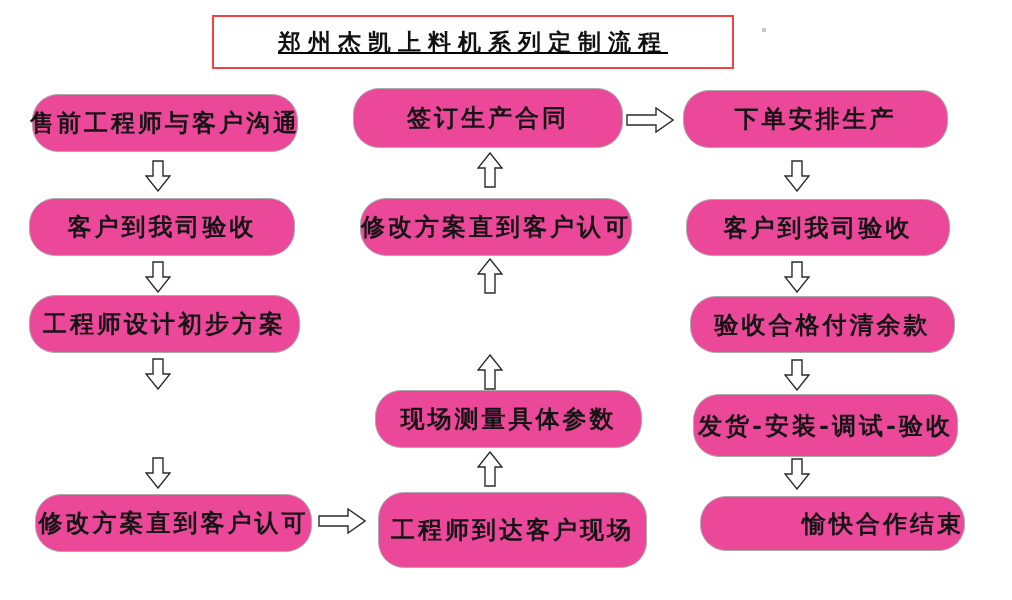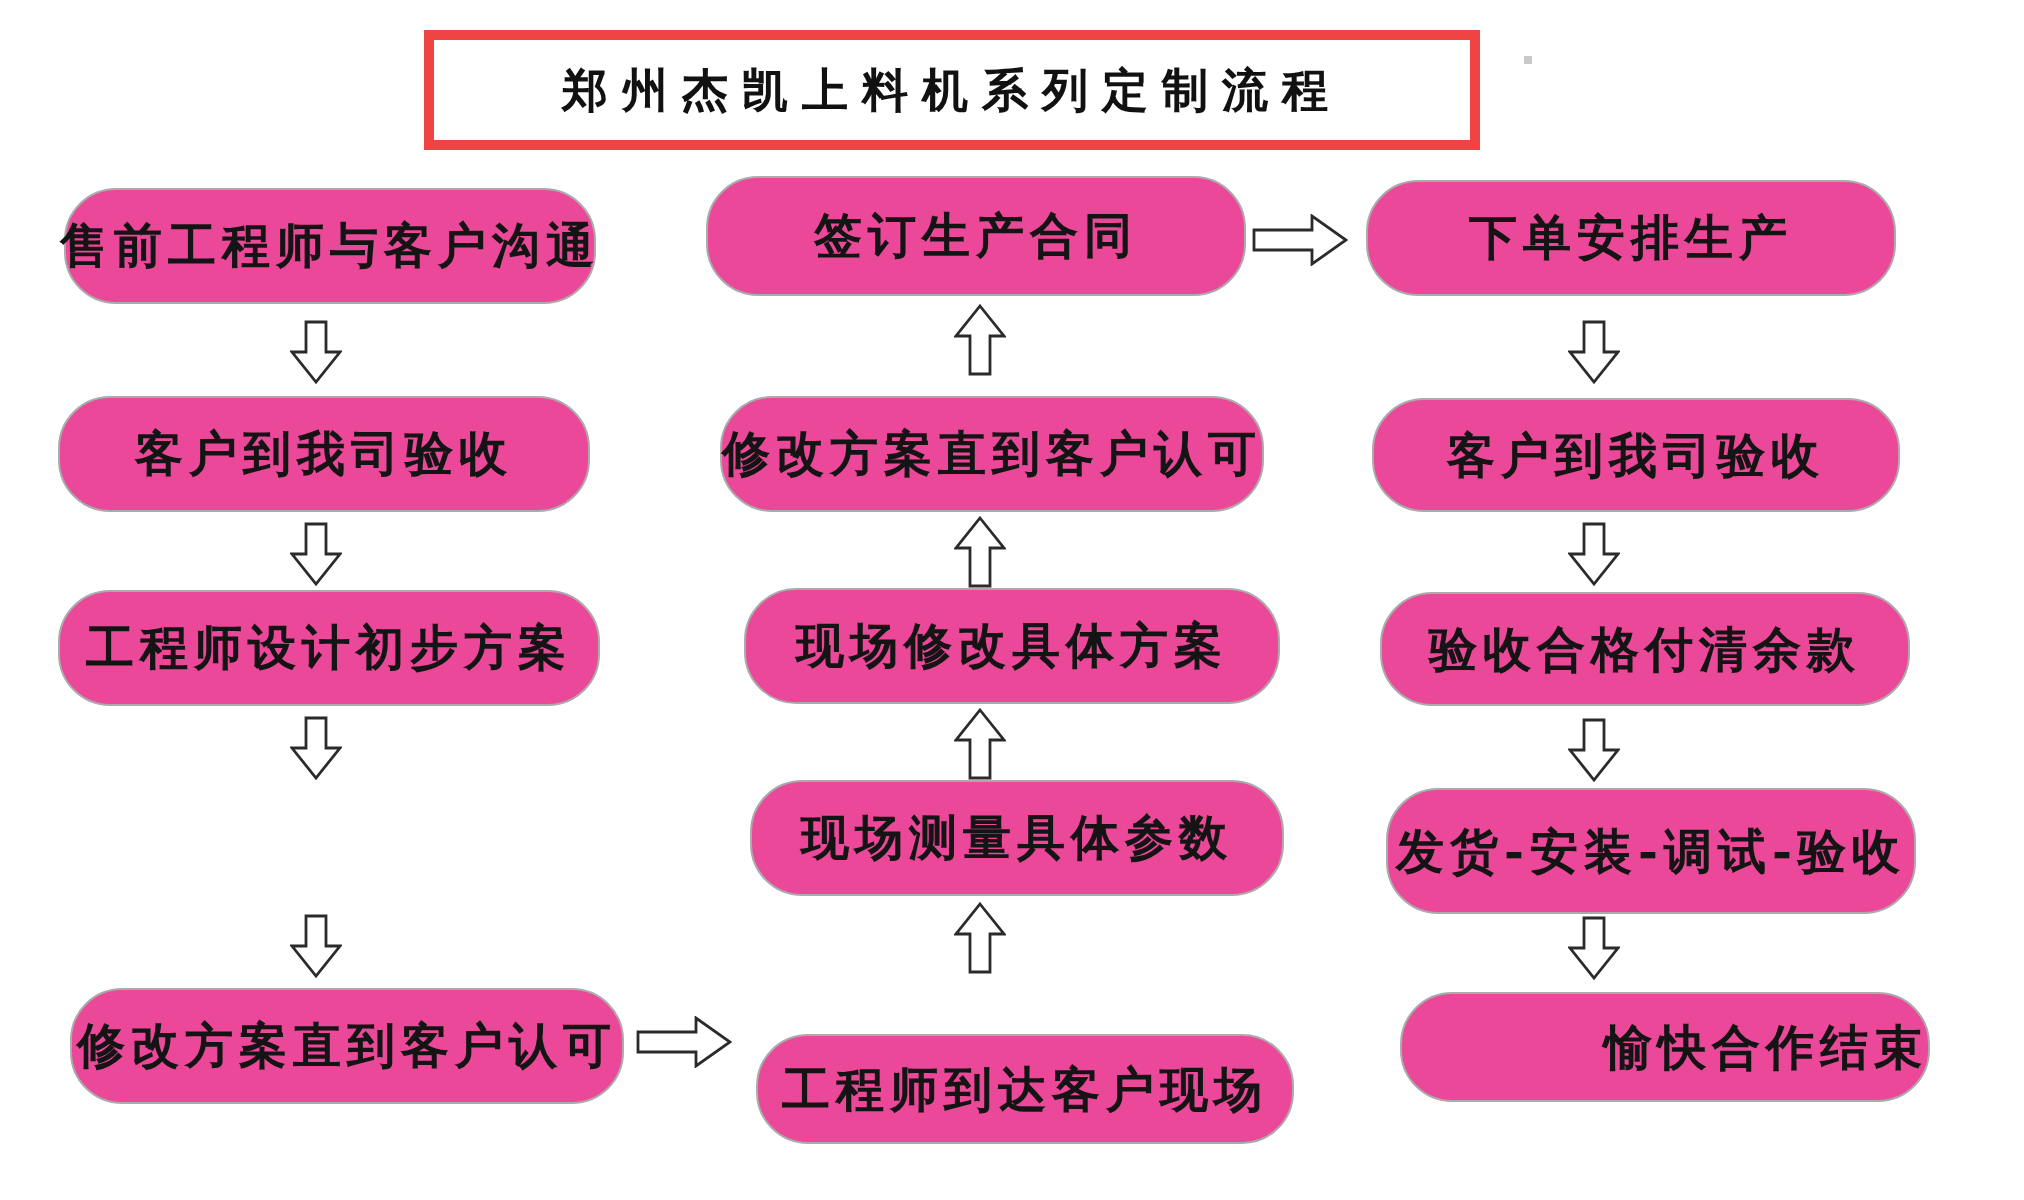--- a/index.html
+++ b/index.html
@@ -14,25 +14,26 @@
     height: 600px;
     background: #ffffff;
     overflow: hidden;
   }
   .title-box {
     position: absolute;
     left: 212px;
     top: 15px;
     width: 518px;
     height: 50px;
-    border: 5px solid #ef4444;
+    border: 2px solid #ef4444;
     background: #ffffff;
     display: flex;
     align-items: center;
     justify-content: center;
+    text-decoration: underline;
   }
   .title-text {
     font-size: 23px;
     font-weight: bold;
     letter-spacing: 7px;
     color: #111111;
     white-space: nowrap;
   }
   .node {
     position: absolute;
@@ -93,27 +94,24 @@
   <div class="node" style="left:35px; top:494px; width:277px; height:58px;">
     <span class="node-label">修改方案直到客户认可</span>
   </div>
 
   <div class="node" style="left:353px; top:88px; width:270px; height:60px;">
     <span class="node-label">签订生产合同</span>
   </div>
   <div class="node" style="left:360px; top:198px; width:272px; height:58px;">
     <span class="node-label">修改方案直到客户认可</span>
   </div>
-  <div class="node" style="left:372px; top:294px; width:268px; height:58px;">
-    <span class="node-label">现场修改具体方案</span>
-  </div>
   <div class="node" style="left:375px; top:390px; width:267px; height:58px;">
     <span class="node-label">现场测量具体参数</span>
   </div>
-  <div class="node" style="left:378px; top:492px; width:269px; height:55px;margin-top:25px;">
+  <div class="node" style="left:378px; top:492px; width:269px; height:76px;">
     <span class="node-label">工程师到达客户现场</span>
   </div>
 
   <div class="node" style="left:683px; top:90px; width:265px; height:58px;">
     <span class="node-label">下单安排生产</span>
   </div>
   <div class="node" style="left:686px; top:199px; width:264px; height:57px;">
     <span class="node-label">客户到我司验收</span>
   </div>
   <div class="node" style="left:690px; top:296px; width:265px; height:57px;">

